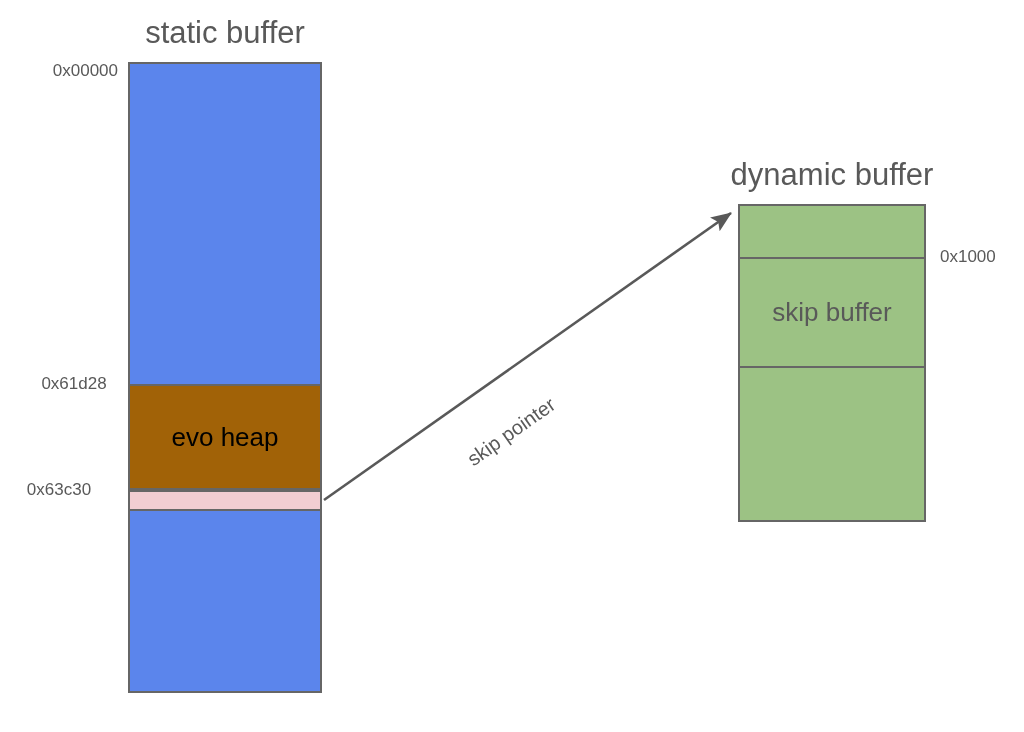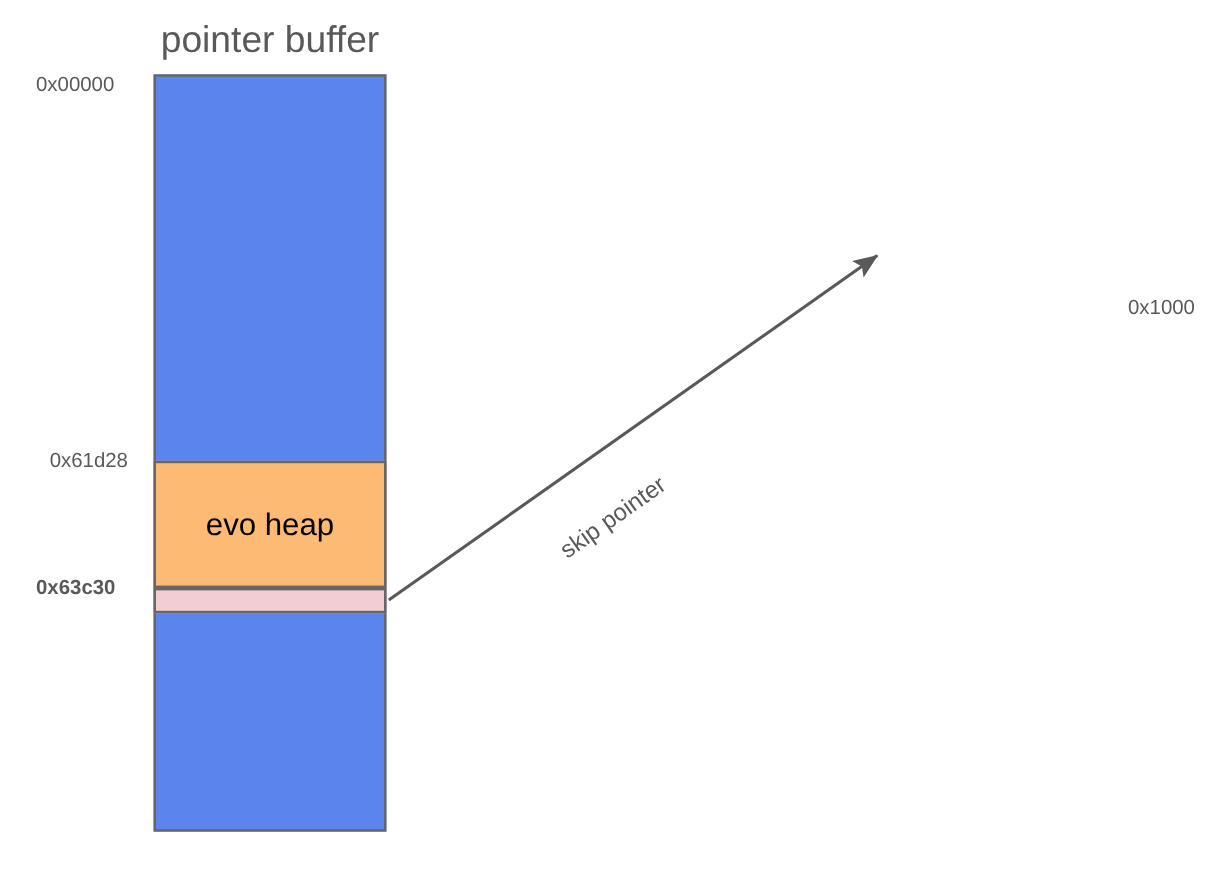--- a/index.html
+++ b/index.html
@@ -78,38 +78,49 @@
     color: #595959;
     white-space: nowrap;
     transform-origin: 0 0;
   }
 </style>
 </head>
 <body>
 
 <div id="canvas">
 
-  <div class="label title" style="left:128px; top:17px; width:194px; text-align:center;">pointer buffer</div>
+  <div class="label title" style="left:128px; top:17px; width:194px; text-align:center;">static buffer</div>
 
   <div class="block" id="static-buffer" style="left:128px; top:62px; width:194px; height:631px; background:#5b85ec;">
 
-    <div class="block-inner centered" style="left:-2px; top:320px; width:194px; height:106px; background:#fdba74; border-top:2px solid #666666; border-bottom:2px solid #666666; border-left:2px solid #666666; border-right:2px solid #666666;">
+    <div class="block-inner centered" style="left:-2px; top:320px; width:194px; height:106px; background:#a16207; border-top:2px solid #666666; border-bottom:2px solid #666666; border-left:2px solid #666666; border-right:2px solid #666666;">
       <span class="box-label-dark">evo heap</span>
     </div>
 
     <div class="block-inner" style="left:-2px; top:426px; width:194px; height:21px; background:#f2cdd2; border-top:2px solid #666666; border-bottom:2px solid #666666; border-left:2px solid #666666; border-right:2px solid #666666;"></div>
   </div>
 
-  <div class="label addr" style="left:30px; top:62px; width:88px; ">0x00000</div>
+  <div class="label addr" style="left:30px; top:62px; width:88px; text-align:right;">0x00000</div>
 
   <div class="label addr" style="left:30px; top:375px; width:88px; text-align:center;">0x61d28</div>
 
-  <div class="label addr" style="left:30px; top:481px; width:88px; text-align:left;font-weight:bold;">0x63c30</div>
+  <div class="label addr" style="left:15px; top:481px; width:88px; text-align:center;">0x63c30</div>
 
+  <div class="label title" style="left:713px; top:159px; width:238px; text-align:center;">dynamic buffer</div>
 
+  <div class="block" id="dynamic-buffer" style="left:738px; top:204px; width:188px; height:318px; background:#9cc284;">
+
+    <div class="block-inner" style="left:-2px; top:51px; width:188px; height:0; border-top:2px solid #666666;"></div>
+
+    <div class="block-inner centered" style="left:0px; top:53px; width:184px; height:107px;">
+      <span class="box-label">skip buffer</span>
+    </div>
+
+    <div class="block-inner" style="left:-2px; top:160px; width:188px; height:0; border-top:2px solid #666666;"></div>
+  </div>
 
   <div class="label addr" style="left:940px; top:248px;text-align:center;">0x1000</div>
 
   <svg id="arrow-layer" viewBox="0 0 1024 732" xmlns="http://www.w3.org/2000/svg">
     <defs>
       <marker id="arrowhead" markerWidth="9" markerHeight="9" refX="7.6" refY="3.2" orient="auto" markerUnits="strokeWidth">
         <path d="M0,0 L8,3.2 L0,6.4 L1.6,3.2 Z" fill="#595959"></path>
       </marker>
     </defs>
     <line x1="324" y1="500" x2="731" y2="213" stroke="#595959" stroke-width="2.6" marker-end="url(#arrowhead)"></line>

